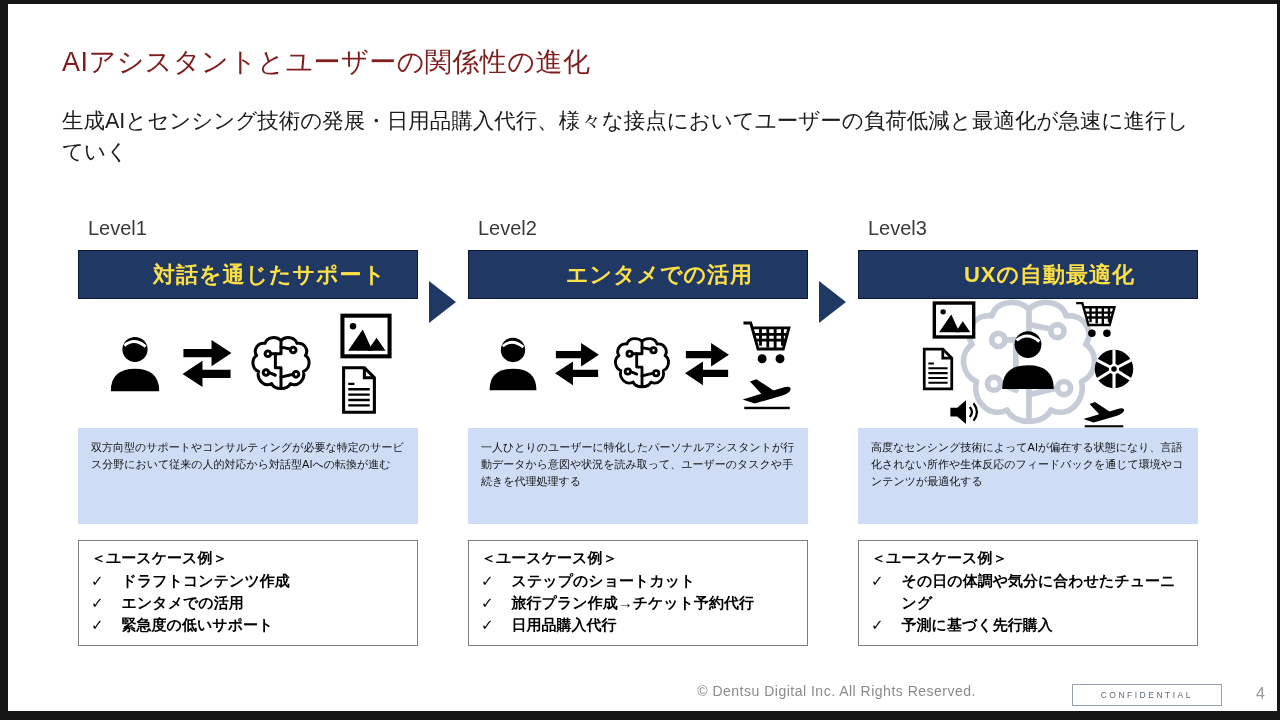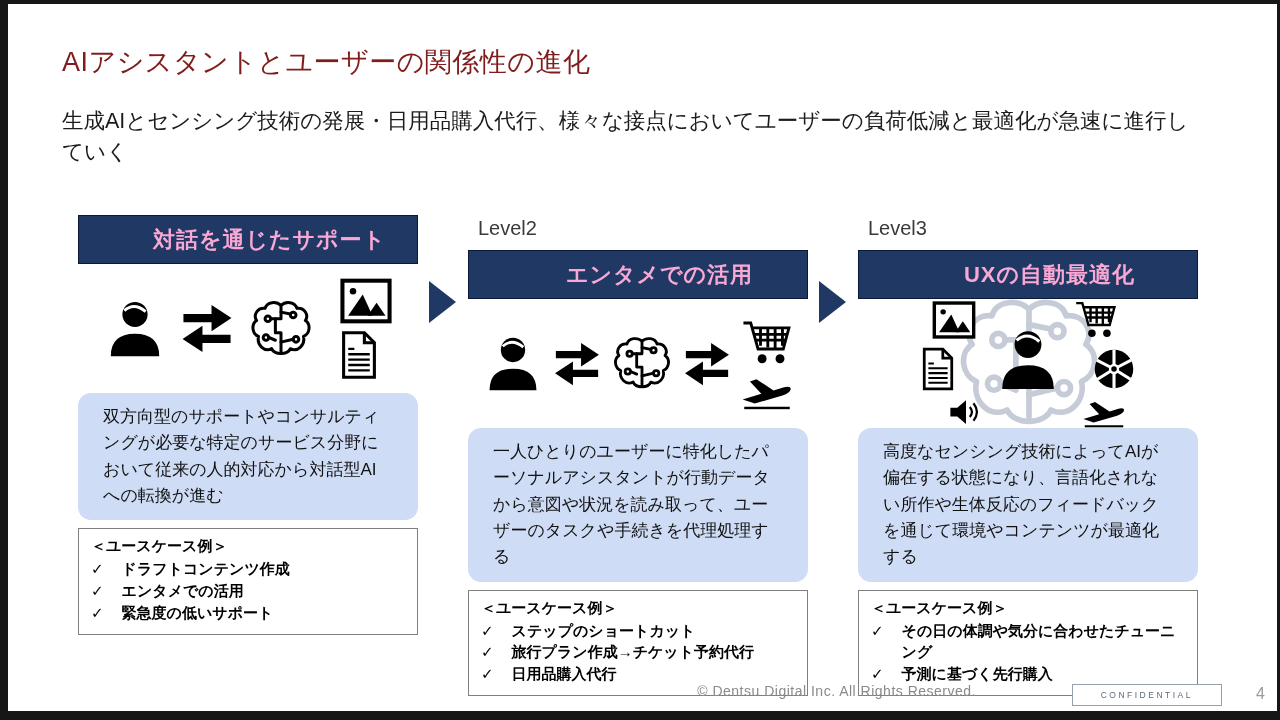--- a/index.html
+++ b/index.html
@@ -21,42 +21,42 @@
   }
   .subtitle {
     position:absolute; left:54px; top:102px; width:1140px;
     font-size:21.5px; color:#1c1c1c; line-height:1.45;
   }
   .band { position:absolute; left:70px; top:211px; display:flex; }
   .level-col { width:340px; display:flex; flex-direction:column; }
   .level-label { font-size:20px; color:#3a3a3a; line-height:1.3; margin-bottom:9px; padding-left:10px; }
   .banner {
     height:49px; background:#1f3864; border:1px solid #0c1838;
-    color:#f9a8d4; font-size:22px; font-weight:bold; letter-spacing:1px;
+    color:#fde047; font-size:22px; font-weight:bold; letter-spacing:1px;
     display:flex; align-items:center; justify-content:center;padding-left:43px;
   }
   .flow-gap { width:50px; position:relative; }
   .flow-arrow {
     position:absolute; top:66px; left:11px;
     width:0; height:0;
     border-left:27px solid #1f3864;
     border-top:21px solid transparent;
     border-bottom:21px solid transparent;
   }
   .icon-area { height:129px; position:relative; }
   .icon-row {
     height:100%; display:flex; align-items:center; justify-content:center; gap:12px;
   }
   .icon-stack { display:flex; flex-direction:column; align-items:center; gap:6px; }
   .desc-box {
     min-height:96px; background:#cfdcf5;
-    padding:11px 25px; font-size:17px; line-height:1.55; color:#111;border-radius:13px;
+    padding:11px 13px; font-size:11px; line-height:1.55; color:#111;
   }
   .usecase-box {
-    margin-top:8px; min-height:94px;
+    margin-top:16px; min-height:94px;
     border:1px solid #7f7f7f; background:#fff;
     padding:8px 12px 10px 12px;
   }
   .usecase-heading { font-size:15px; font-weight:bold; color:#000; margin-bottom:2px; }
   .usecase-list { list-style:none; }
   .usecase-item { display:flex; gap:18px; font-size:15px; font-weight:bold; color:#000; line-height:1.45; }
   .usecase-item .check { flex:0 0 auto; }
   .plane-wrap { display:flex; flex-direction:column; align-items:center; }
   
   .abs { position:absolute; }
@@ -79,20 +79,21 @@
 <body>
 
 <div class="slide">
 
   <h1 class="title">AIアシスタントとユーザーの関係性の進化</h1>
   <p class="subtitle">生成AIとセンシング技術の発展・日用品購入代行、様々な接点においてユーザーの負荷低減と最適化が急速に進行していく</p>
 
   <div class="band">
 
     <div class="level-col">
+      <div class="level-label">Level1</div>
       <div class="banner">対話を通じたサポート</div>
       <div class="icon-area">
         <div class="icon-row">
           <span>
               <svg width="62" height="62" viewBox="0 0 64 64">
                 <use href="#def-user-x"></use>
                 <circle cx="32" cy="17" r="13" fill="#000"></circle>
                 <path d="M7 60 Q7 37 32 37 Q57 37 57 60 Z" fill="#000"></path>
                 <path d="M21 13 Q31 4 43 14" fill="none" stroke="#fff" stroke-width="3"></path>
               </svg>

